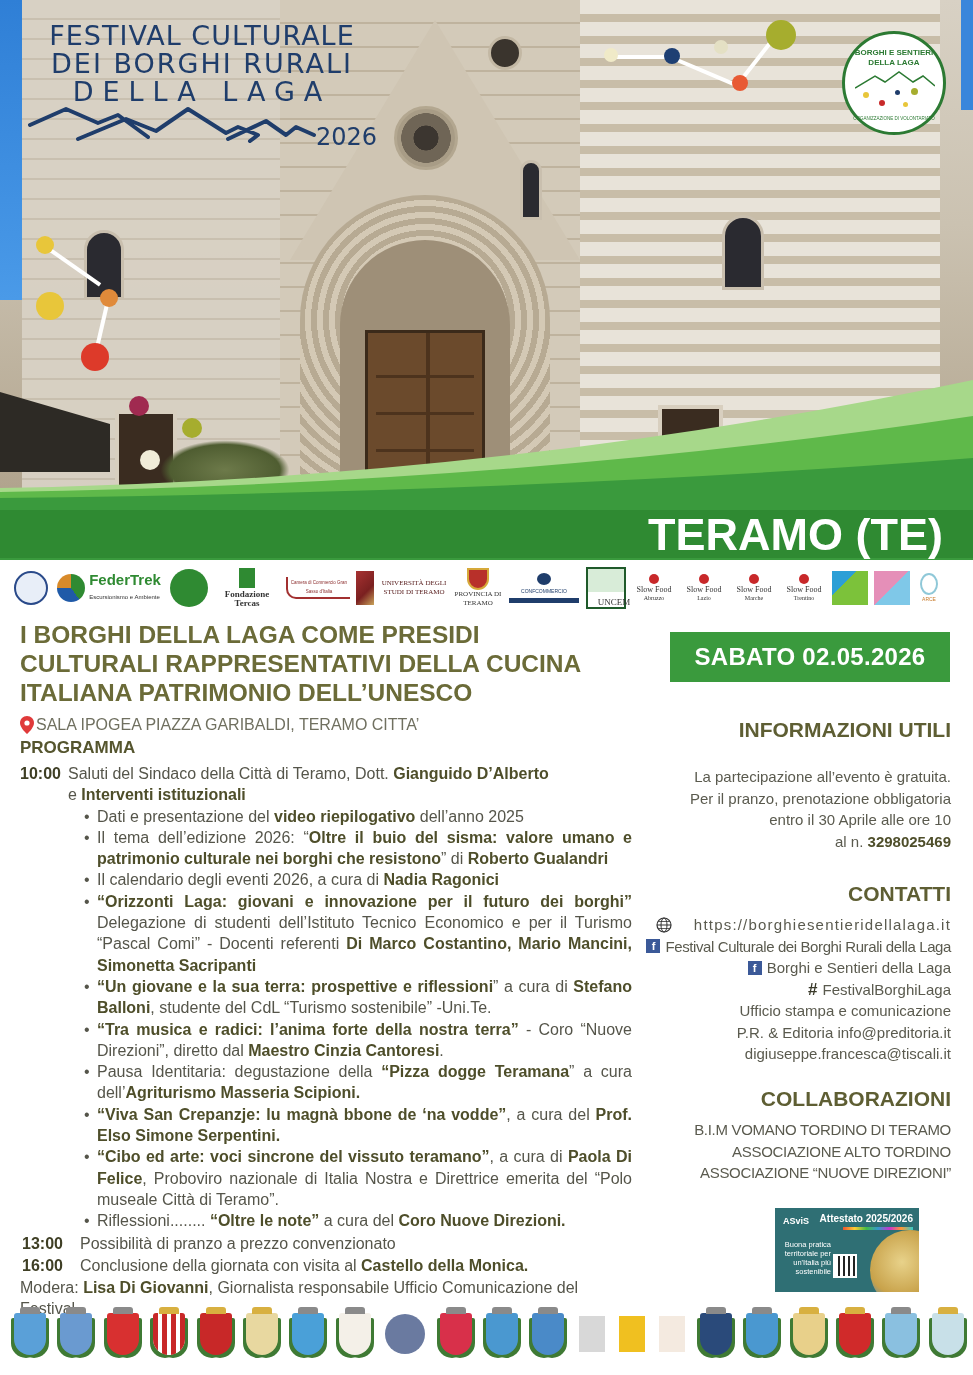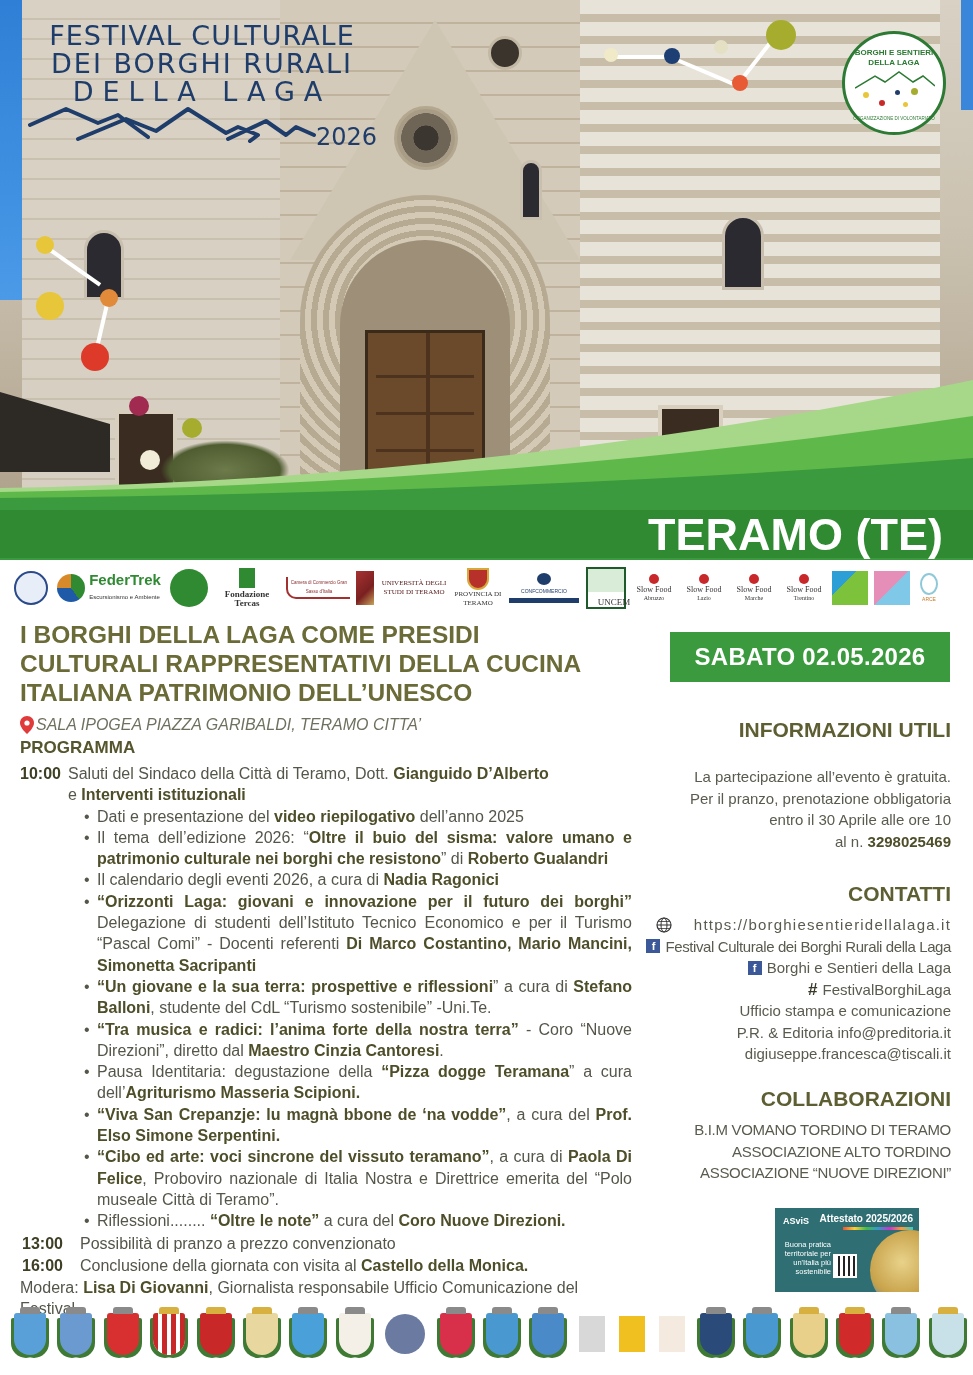--- a/index.html
+++ b/index.html
@@ -80,21 +80,21 @@
   .sp-slow { width: 44px; flex-direction: column; font-family: "Liberation Serif", serif; font-size: 8px; line-height: 8px; }
   .sp-slow .snail { width: 10px; height: 10px; border-radius: 50%; background: #c8282a; margin-bottom: 2px; }
   .sp-slow .region { font-size: 6px; }
   .sp-sq-green { width: 36px; height: 34px; background: linear-gradient(135deg,#2c9fd6 0 35%,#7cc23a 35%); }
   .sp-sq-pink { width: 36px; height: 34px; background: linear-gradient(135deg,#e58fb8 0 50%,#7fc8e8 50%); }
   .sp-arce { width: 26px; flex-direction: column; font-size: 5px; color: #c87a2a; }
   .sp-arce .ico { width: 18px; height: 22px; border-radius: 50%; border: 2px solid #8fc8d8; }
 
   
   .main-title { position: absolute; left: 20px; top: 620px; width: 620px; font-size: 24.5px; font-weight: bold; color: #6b6b38; line-height: 29px; }
-  .venue { position: absolute; left: 20px; top: 716px; display: flex; align-items: center; font-size: 16px; font-style: italic; color: #707060; }
+  .venue { position: absolute; left: 20px; top: 716px; display: flex; align-items: center; font-size: 16px; color: #707060; }
   .pin-icon { width: 14px; height: 18px; margin-right: 2px; }
   .programma { position: absolute; left: 20px; top: 738px; font-size: 17px; font-weight: bold; color: #55552e; }
 
   
   .prog { position: absolute; left: 20px; top: 763px; width: 612px; font-size: 16px; line-height: 21.3px; color: #55554a; }
   .prog b { color: #4e4e2a; }
   .time { font-weight: bold; color: #3f3f25; display: inline-block; width: 48px; }
   .row { display: flex; }
   .row .txt { flex: 1; }
   .indent { padding-left: 48px; }

